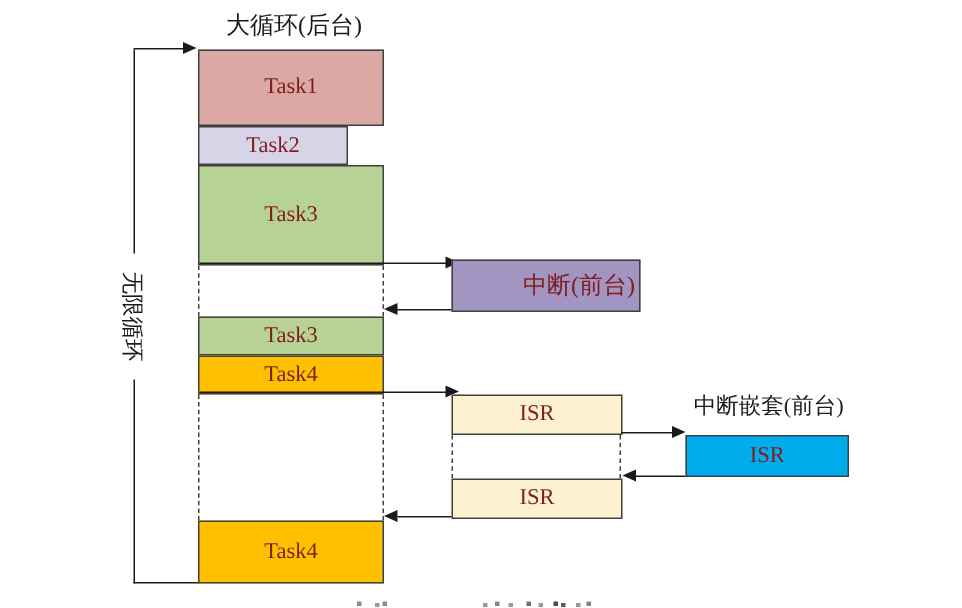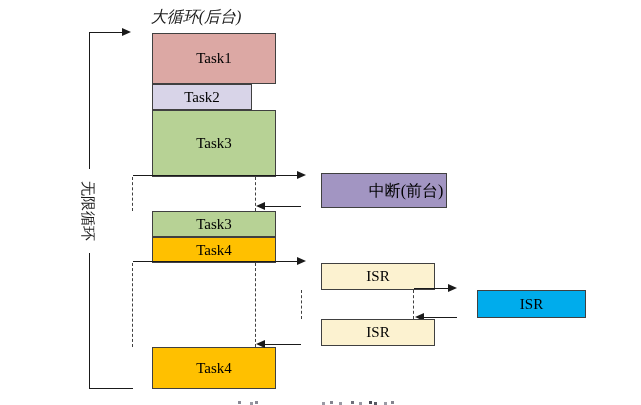--- a/index.html
+++ b/index.html
@@ -3,36 +3,36 @@
 <meta charset="utf-8">
 <style>
   html,body{margin:0;padding:0;background:#ffffff;}
   .canvas{
     position:relative;width:641px;height:405px;background:#ffffff;overflow:hidden;
     font-family:"Liberation Serif","DejaVu Serif",serif;color:#1a1a1a;
   }
   .box{
     position:absolute;box-sizing:border-box;border:1.5px solid #404040;
     display:flex;align-items:center;justify-content:center;
-    font-size:15px;line-height:1;color:#000000;margin-left:20px;
+    font-size:15px;line-height:1;color:#7f1d1d;
   }
   .gapbox{
     position:absolute;box-sizing:border-box;background:transparent;
     border-left:1.5px dashed #404040;border-right:1.5px dashed #404040;
   }
   .hline{position:absolute;height:0;border-top:1.5px solid #1a1a1a;}
   .vline{position:absolute;width:0;border-left:1.5px solid #1a1a1a;}
   .vdash{position:absolute;width:0;border-left:1.5px dashed #404040;}
   .arr-r{position:absolute;width:0;height:0;border-top:4.5px solid transparent;
          border-bottom:4.5px solid transparent;border-left:9px solid #1a1a1a;}
   .arr-l{position:absolute;width:0;height:0;border-top:4.5px solid transparent;
          border-bottom:4.5px solid transparent;border-right:9px solid #1a1a1a;}
   .label{position:absolute;font-size:16px;text-align:center;white-space:nowrap;}
 
-  .title{left:134px;top:7px;width:124px;font-style:italic;}
+  .title{left:134px;top:7px;width:124px;}
   .loop-label{left:49px;top:203px;width:80px;height:16px;font-size:15px;
               text-align:center;transform:rotate(90deg);transform-origin:center;}
 
   .t-task1{left:132px;top:33px; width:124px;height:51px;background:#DCA8A4;}
   .t-task2{left:132px;top:84px; width:100px;height:26px;background:#D8D4E8;}
   .t-task3{left:132px;top:110px;width:124px;height:67px;background:#B7D295;}
   .t-gap1 {left:132px;top:177px;width:124px;height:34px;}
   .t-task3b{left:132px;top:211px;width:124px;height:26px;background:#B7D295;}
   .t-task4{left:132px;top:237px;width:124px;height:26px;background:#FFC000;}
   .t-gap2 {left:132px;top:263px;width:124px;height:84px;}
@@ -114,20 +114,21 @@
   </div>
   <div class="hline lineAr"></div>
   <div class="arr-l headAr"></div>
 
   <div class="hline lineB"></div>
   <div class="arr-r headB"></div>
   <div class="box b-isr1">
     <span>ISR</span>
   </div>
 
+  <div class="label nested-label">中断嵌套(前台)</div>
   <div class="hline lineC"></div>
   <div class="arr-r headC"></div>
   <div class="box b-isrn">
     <span>ISR</span>
   </div>
   <div class="hline lineD"></div>
   <div class="arr-l headD"></div>
 
   <div class="vdash dash-isr-l"></div>
   <div class="vdash dash-isr-r"></div>

